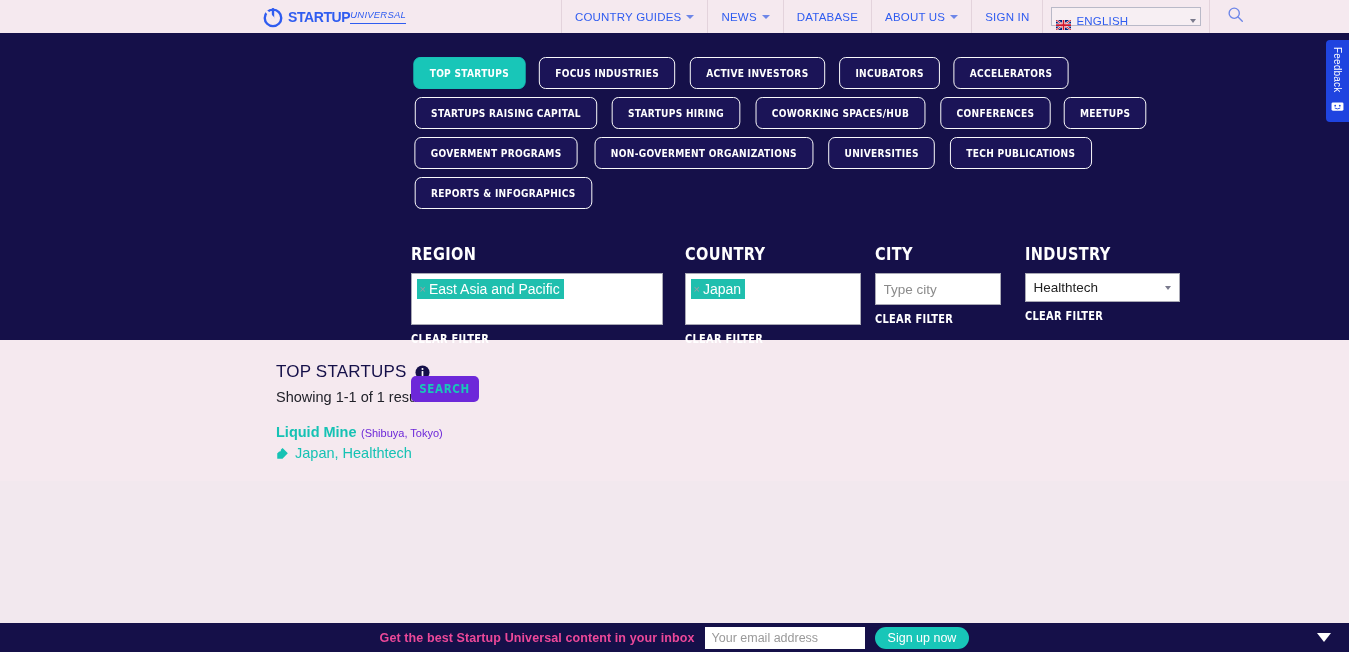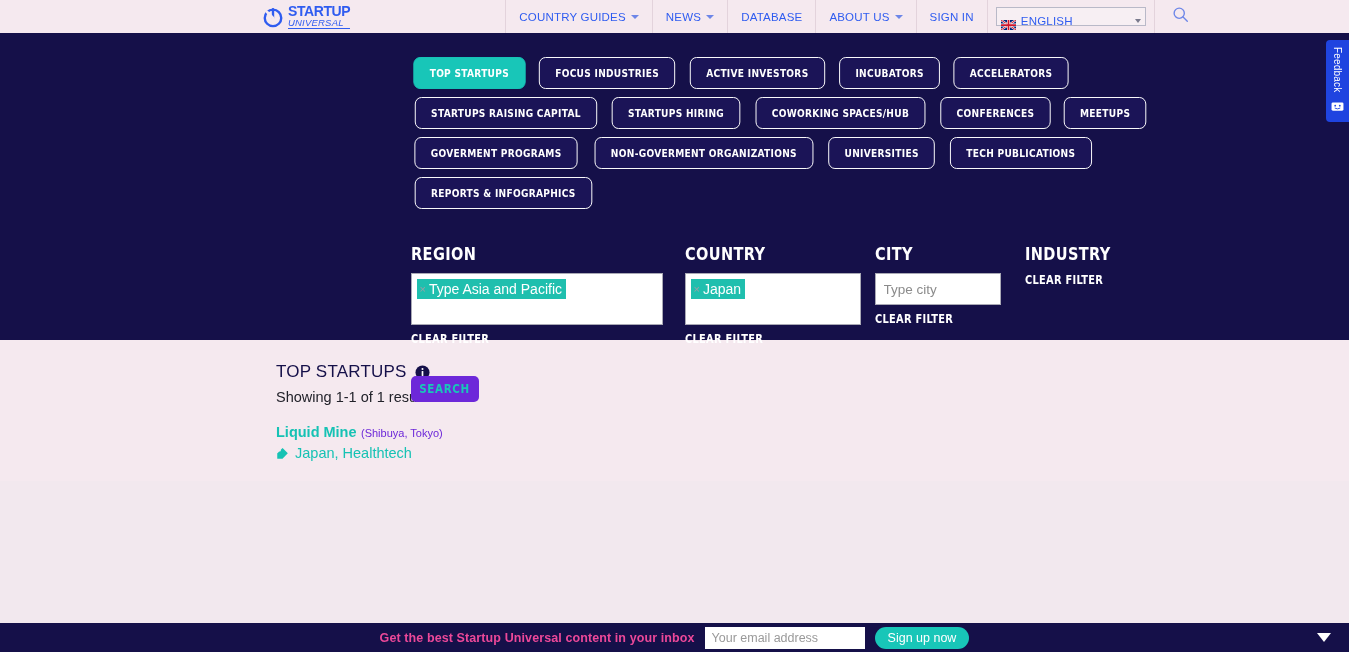--- a/index.html
+++ b/index.html
@@ -30,21 +30,21 @@
     display: flex;
     align-items: center;
     gap: 4px;
     padding-right: 10px;
     text-decoration: none;
   }
   .logo-mark {
     width: 22px; height: 22px;
     flex: 0 0 22px;
   }
-  .logo-text { display: flex; flex-direction: column; line-height: 1; }
+  .logo-text { display: flex; flex-direction: row; line-height: 1; }
   .logo-top {
     font-family: "Liberation Sans", sans-serif;
     font-weight: bold; font-size: 14px; letter-spacing: -0.4px;
     color: #2f5cf0;
   }
   .logo-bottom {
     font-family: "Liberation Sans", sans-serif;
     font-style: italic; font-size: 9.5px; letter-spacing: 0.2px;
     color: #2f5cf0;
     border-bottom: 1px solid #2f5cf0;
@@ -465,21 +465,21 @@
           <div class="chip">REPORTS &amp; INFOGRAPHICS</div>
         </div>
 
         <div class="filters-row">
 
           <div class="fcol region">
             <div class="flabel">REGION</div>
             <div class="multiselect wide">
               <span class="tag">
                 <span class="tag-x">×</span>
-                  <span>Type Asia and Pacific</span>
+                  <span>East Asia and Pacific</span>
               </span>
             </div>
             <div class="clear">CLEAR FILTER</div>
           </div>
 
           <div class="fcol country">
             <div class="flabel">COUNTRY</div>
             <div class="multiselect narrow">
               <span class="tag">
                 <span class="tag-x">×</span>
@@ -490,20 +490,24 @@
           </div>
 
           <div class="fcol city">
             <div class="flabel">CITY</div>
             <input class="text-input" type="text" placeholder="Type city" style="">
             <div class="clear">CLEAR FILTER</div>
           </div>
 
           <div class="fcol industry">
             <div class="flabel">INDUSTRY</div>
+            <div class="select-input">
+              <span>Healthtech</span>
+              <i class="lang-caret"></i>
+            </div>
             <div class="clear">CLEAR FILTER</div>
           </div>
 
         </div>
 
         <button class="search-btn">SEARCH</button>
       </div>
     </div>
 
     <div class="feedback">

